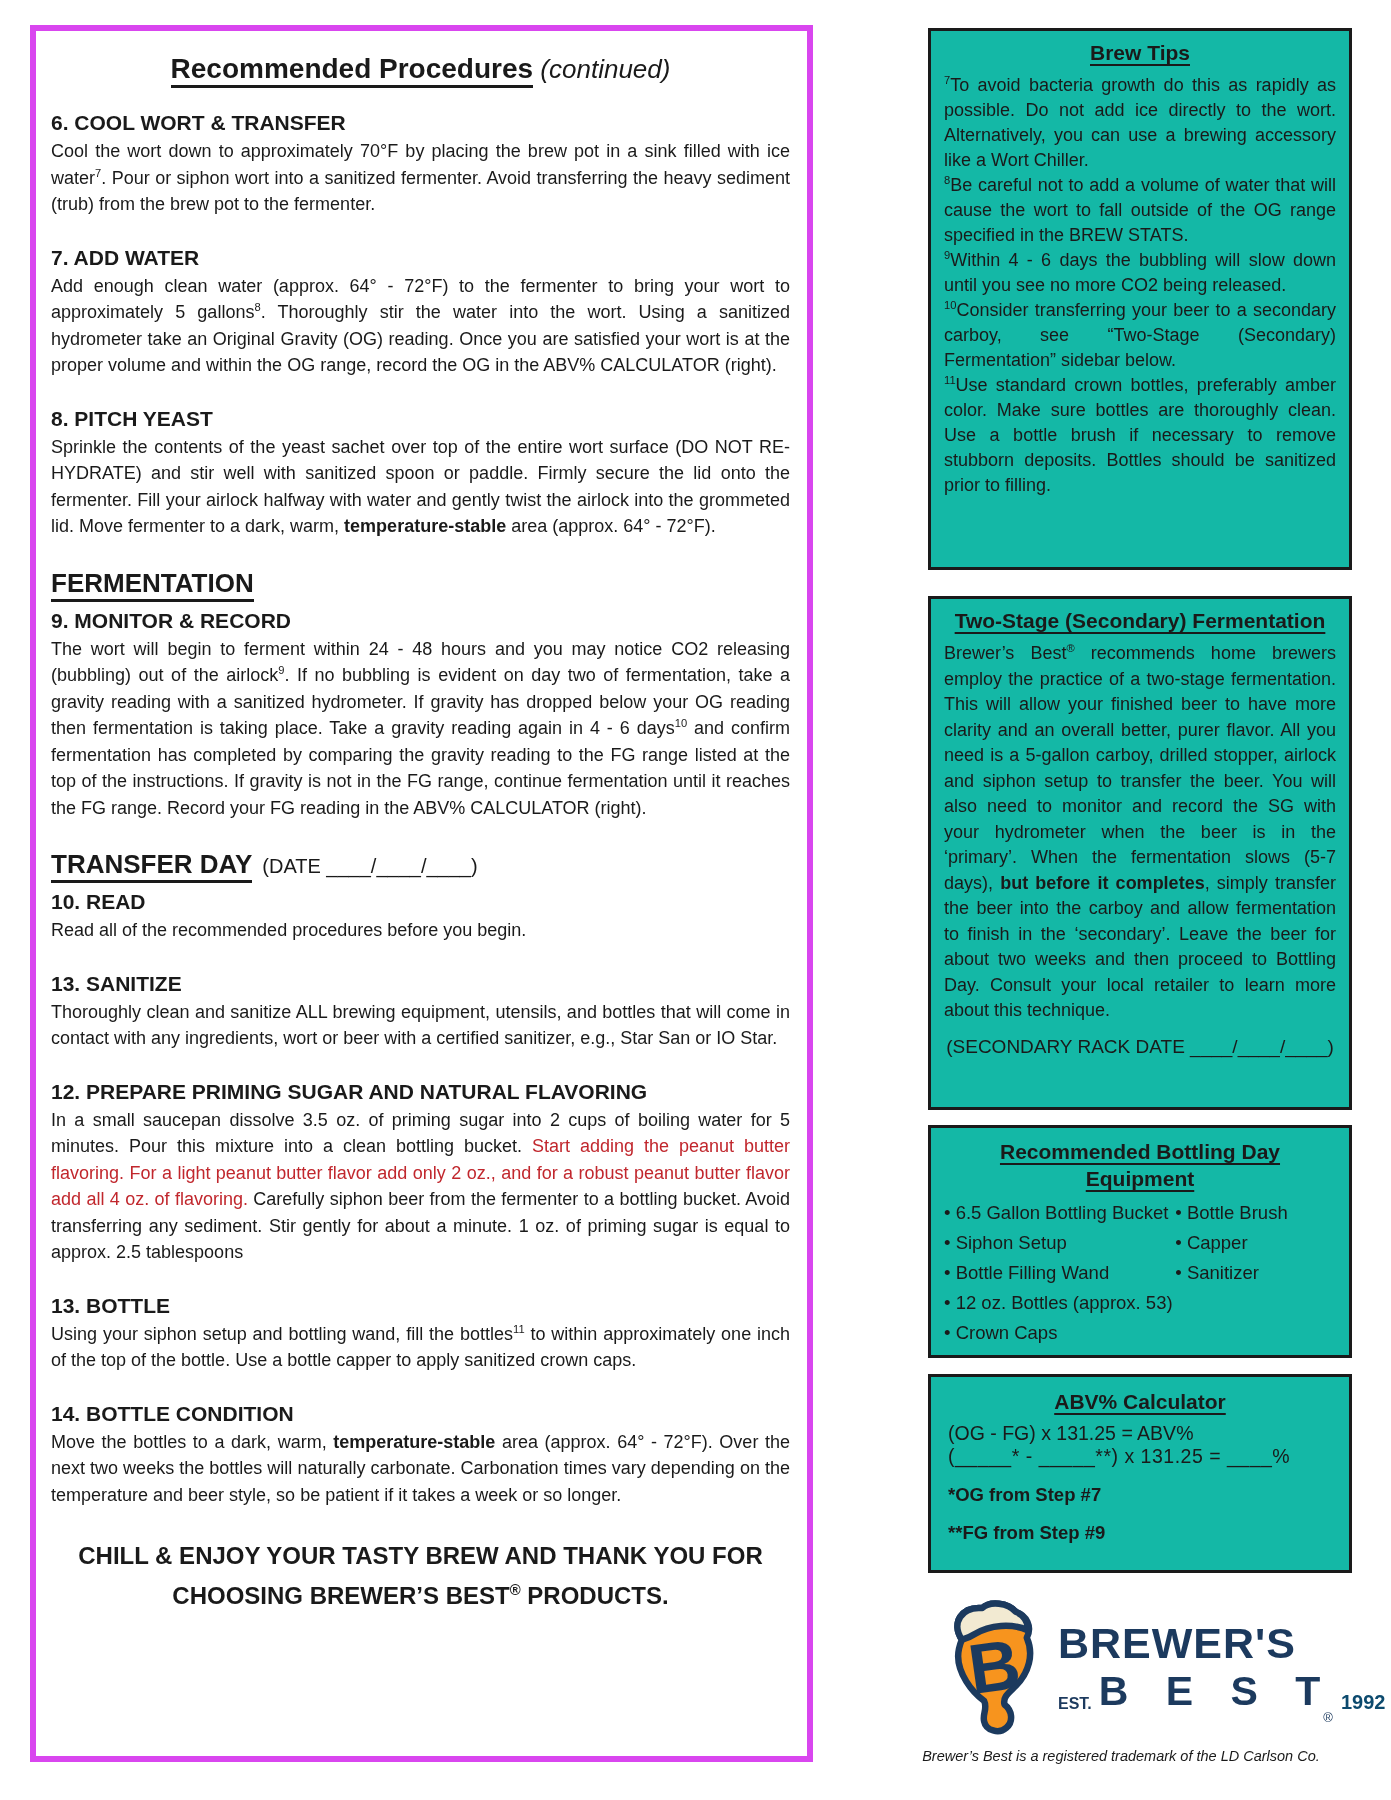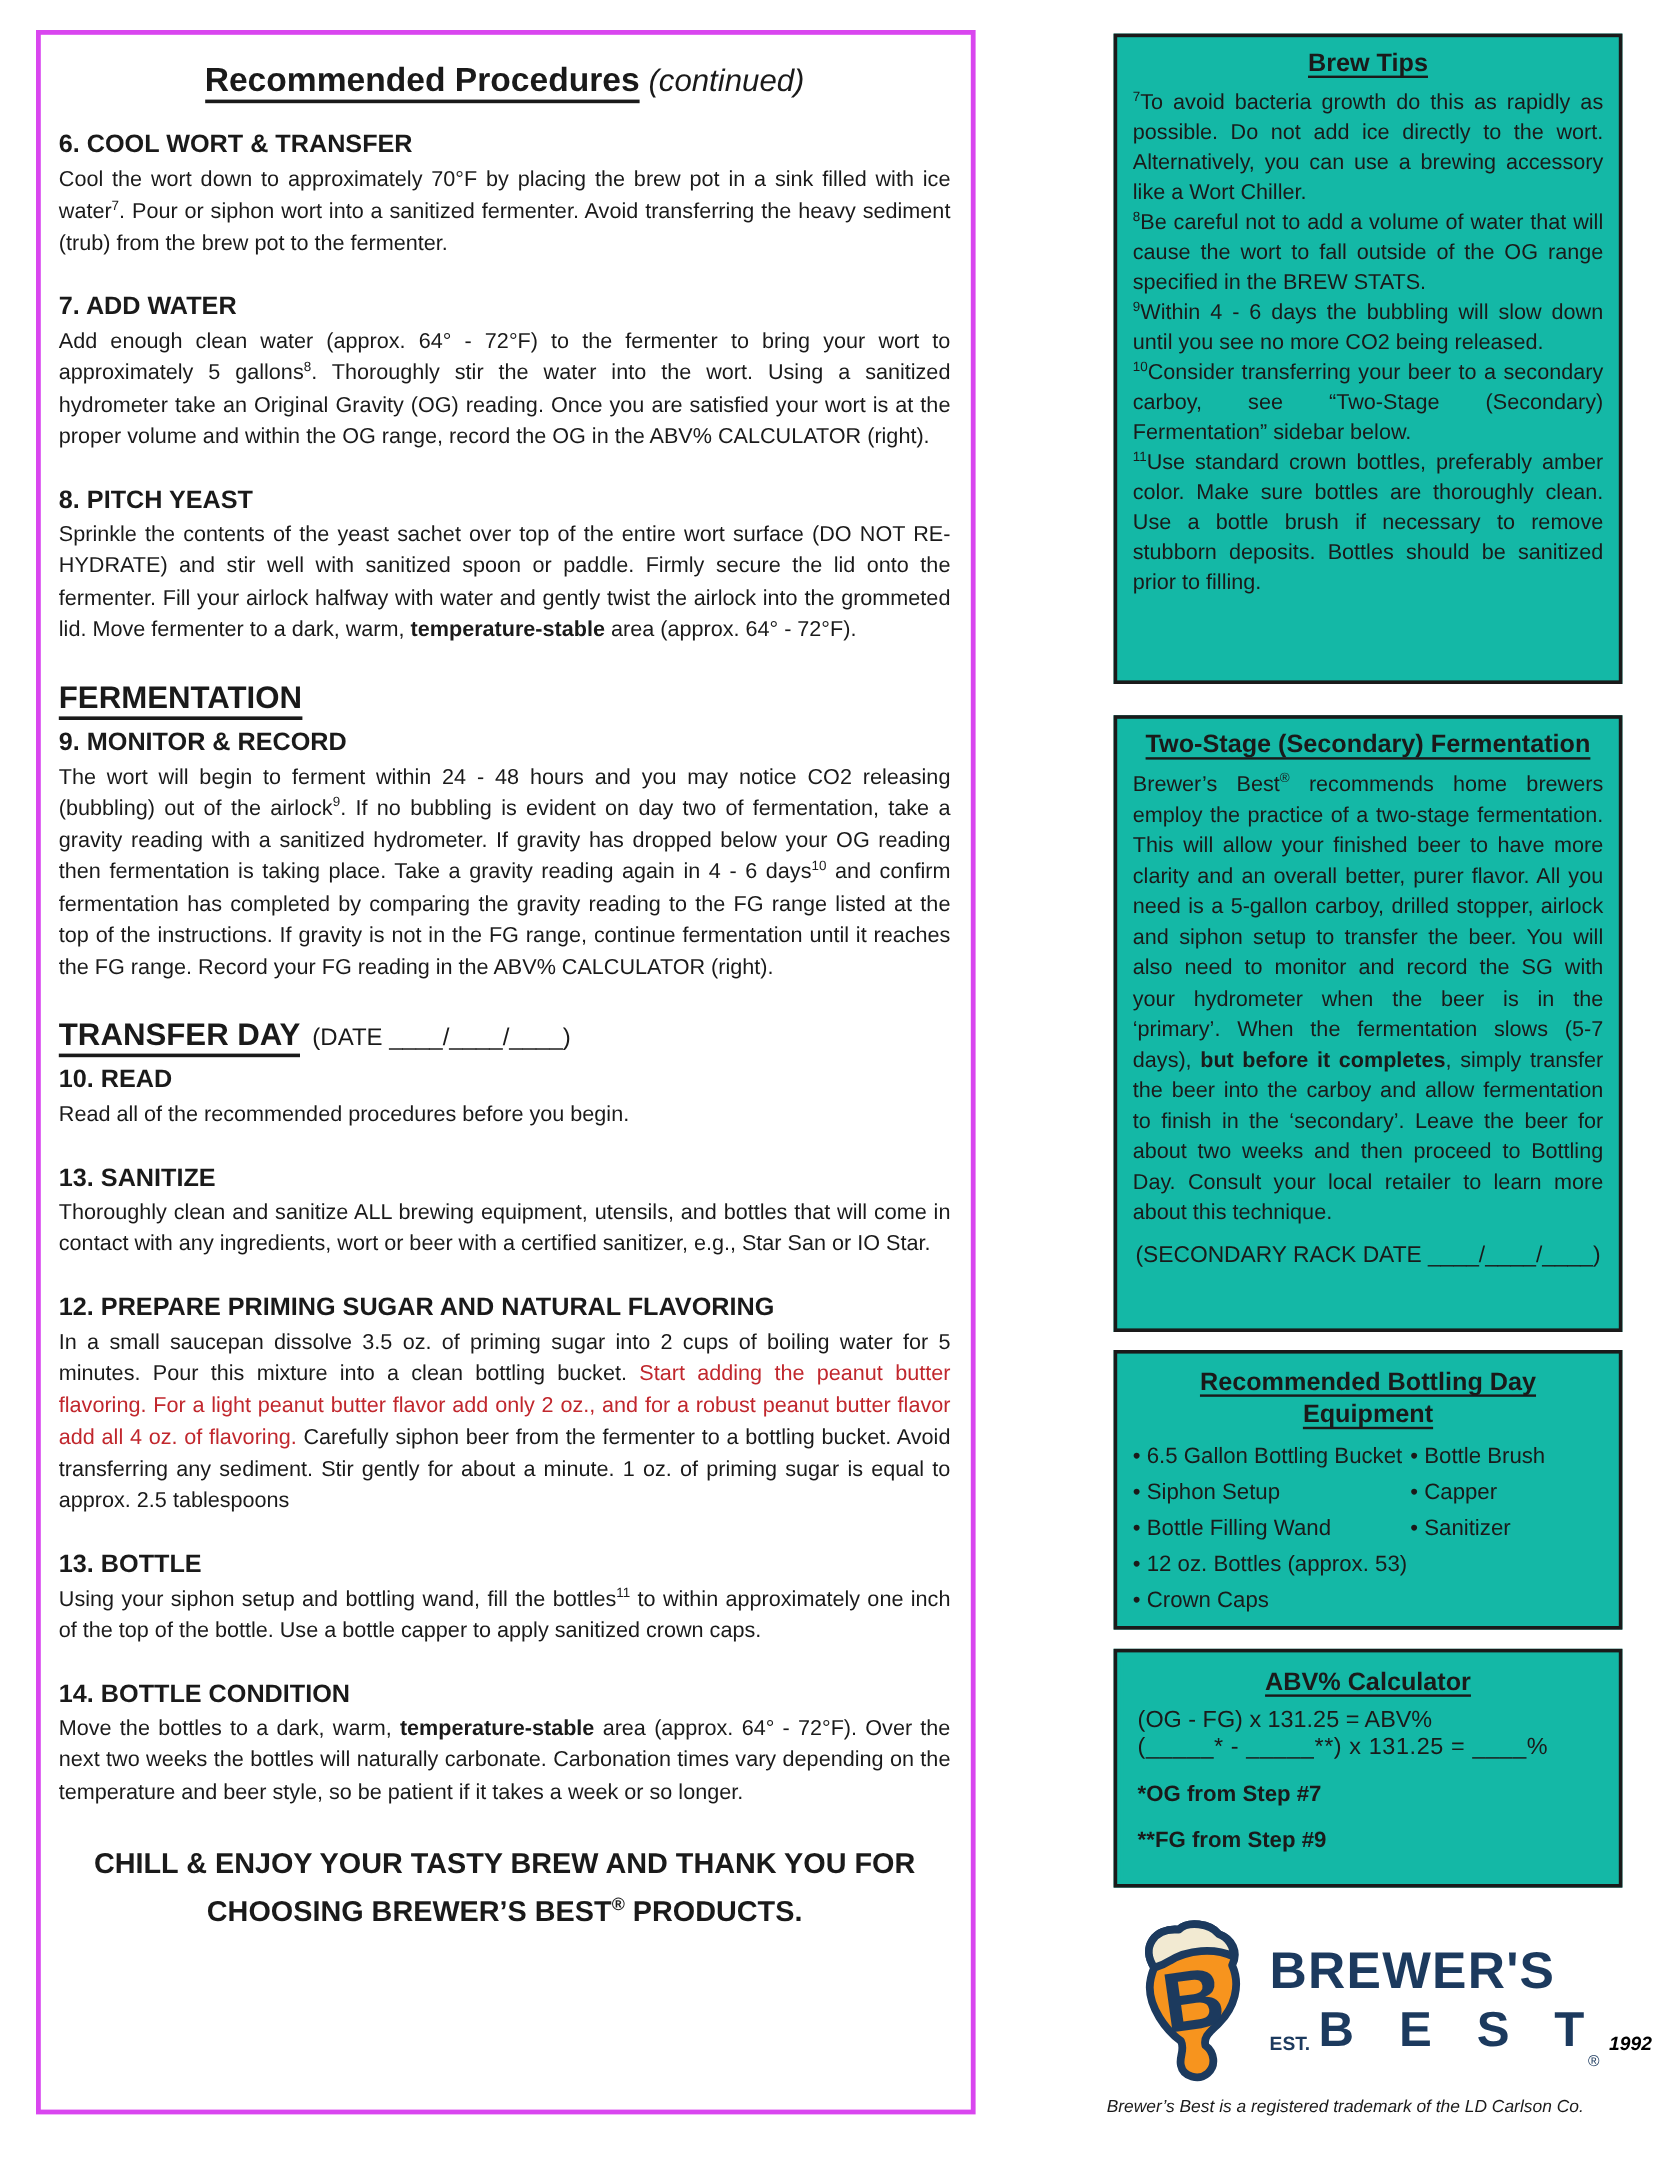--- a/index.html
+++ b/index.html
@@ -4,21 +4,21 @@
 <style>
   html,body{margin:0;padding:0;background:#ffffff;}
   .page{
     position:relative;width:1391px;height:1800px;background:#ffffff;
     font-family:"Liberation Sans","DejaVu Sans",sans-serif;color:#1a1a1a;overflow:hidden;
   }
   sup{font-size:62%;vertical-align:super;line-height:0;}
   
   .main-box{
     position:absolute;left:30px;top:25px;width:783px;height:1737px;
-    border:4px solid #d946ef;box-sizing:border-box;padding:18px 17px 0 15px;
+    border:6px solid #d946ef;box-sizing:border-box;padding:18px 17px 0 15px;
   }
   .title-row{text-align:center;margin:4px 0 26px 0;font-size:28px;}
   .title-main{font-weight:bold;border-bottom:3px solid #1a1a1a;padding-bottom:1px;}
   .title-suffix{font-style:italic;font-size:26px;}
   h3.sec{font-size:21px;font-weight:bold;margin:0 0 3px 0;}
   p.body{font-size:18px;line-height:26.5px;text-align:justify;margin:0 0 28px 0;}
   h2.big{font-size:26px;font-weight:bold;margin:0 0 10px 0;}
   h2.big .u{border-bottom:3px solid #1a1a1a;padding-bottom:1px;}
   .bottling-row{margin:0 0 10px 0;}
   .bottling-row .date{font-size:20px;font-weight:normal;margin-left:10px;}
@@ -56,21 +56,21 @@
   .logo{
     position:absolute;left:934px;top:1592px;width:452px;height:150px;
     display:flex;align-items:center;gap:8px;
   }
   .logo-text{display:flex;flex-direction:column;line-height:1;}
   .brand-top{font-size:43px;font-weight:bold;color:#1c3a5e;letter-spacing:1px;}
   .brand-bottom-row{display:flex;align-items:flex-end;margin-top:6px;}
   .brand-est{font-size:16px;font-weight:bold;color:#1c3a5e;margin-right:7px;}
   .brand-best{font-size:41px;font-weight:bold;color:#1c3a5e;letter-spacing:13px;}
   .brand-reg{font-size:13px;color:#1c3a5e;vertical-align:sub;position:relative;top:12px;left:-10px;}
-  .brand-year{font-size:16px;font-weight:bold;font-style:italic;color:#000000;margin-left:-2px;}
+  .brand-year{font-size:20px;font-weight:bold;color:#0c4a6e;margin-left:-2px;}
   .trademark{
     position:absolute;left:886px;top:1748px;width:470px;text-align:center;
     font-size:14.5px;font-style:italic;color:#1a1a1a;
   }
 </style>
 </head>
 <body>
 
 <div class="page">
 

